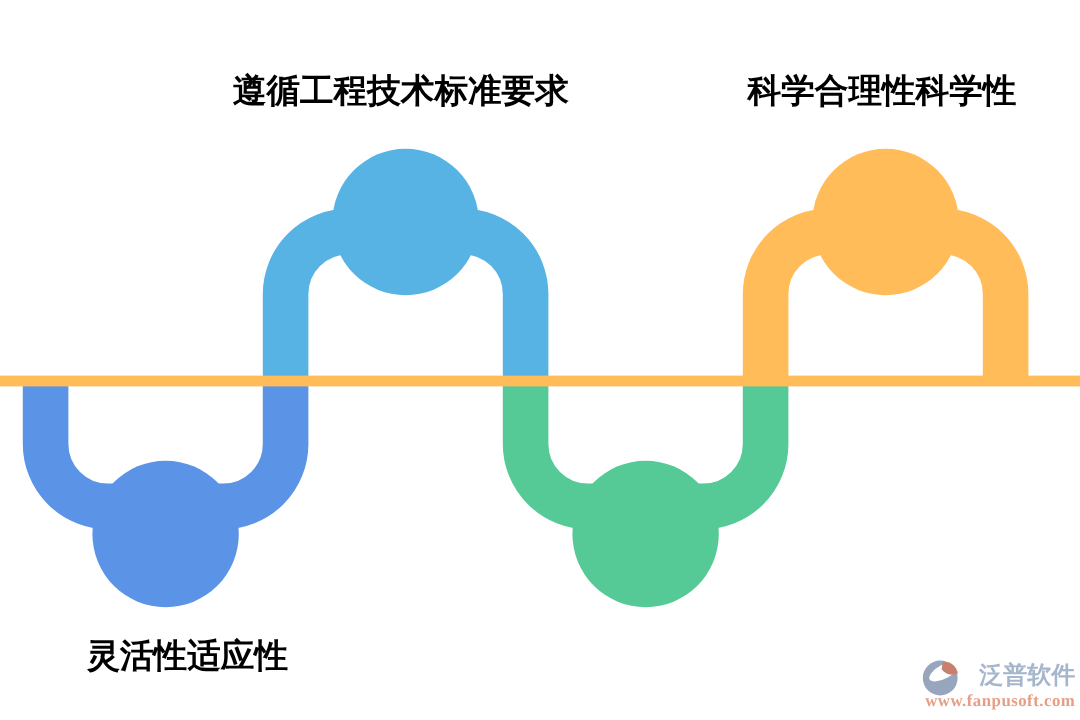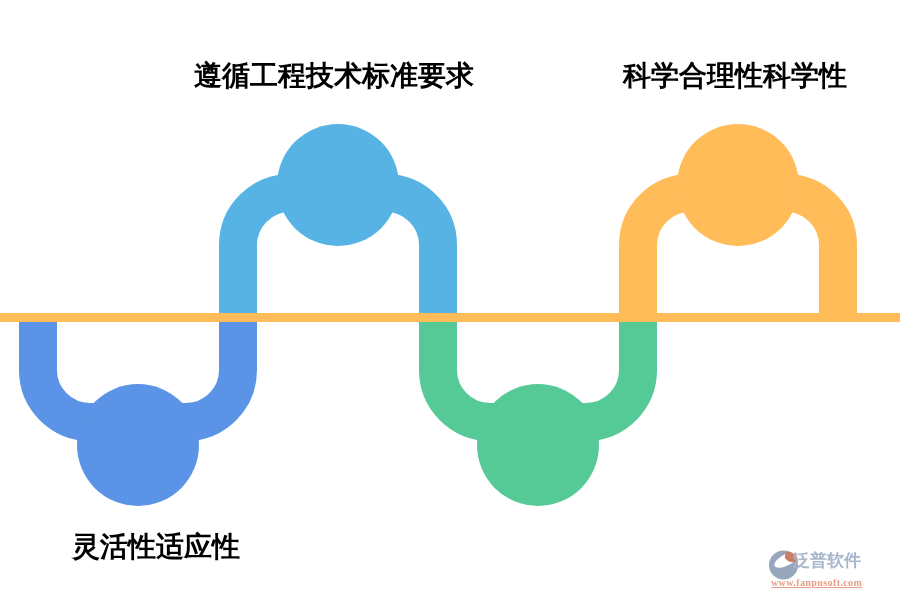--- a/index.html
+++ b/index.html
@@ -23,29 +23,29 @@
     color: #000000;
     white-space: nowrap;
   }
   .label-top-1    { left: 134px; top: 59px;  width: 400px; }
   .label-top-3    { left: 535px; top: 59px;  width: 400px; }
   .label-bottom-0 { left: 6px;   top: 514px; width: 300px; margin-top: 16px; }
   .label-bottom-2 { left: 431px; top: 514px; width: 300px; }
   .watermark { position: absolute; left: 766px; top: 547px; width: 130px; height: 48px; }
   .wm-logo { position: absolute; left: 2px; top: 2px; width: 32px; height: 32px; }
   .wm-brand {
-    position: absolute; left: 27px; top: 2px;
-    font-size: 17px; font-weight: bold; letter-spacing: 0px;
+    position: absolute; left: 50px; top: 2px;
+    font-size: 20px; font-weight: bold; letter-spacing: 0px;
     color: #A6B6CB; white-space: nowrap;
   }
   .wm-url {
     position: absolute; left: 5px; top: 30px;
     font-family: "Liberation Serif", "DejaVu Serif", serif;
-    font-size: 10px; font-weight: bold; letter-spacing: 0.4px;
-    color: #E79E85; white-space: nowrap; text-decoration: underline;
+    font-size: 14px; font-weight: bold; letter-spacing: 0.4px;
+    color: #E79E85; white-space: nowrap;
   }
 </style>
 </head>
 <body>
 
 <div class="stage">
 
   <svg class="wave-svg" viewBox="0 0 900 600">
 
     <path class="wave-path" d="M38 318 V370 A52 52 0 0 0 90 422 H186 A52 52 0 0 0 238 370 V318" stroke="#5B94E6"></path>

